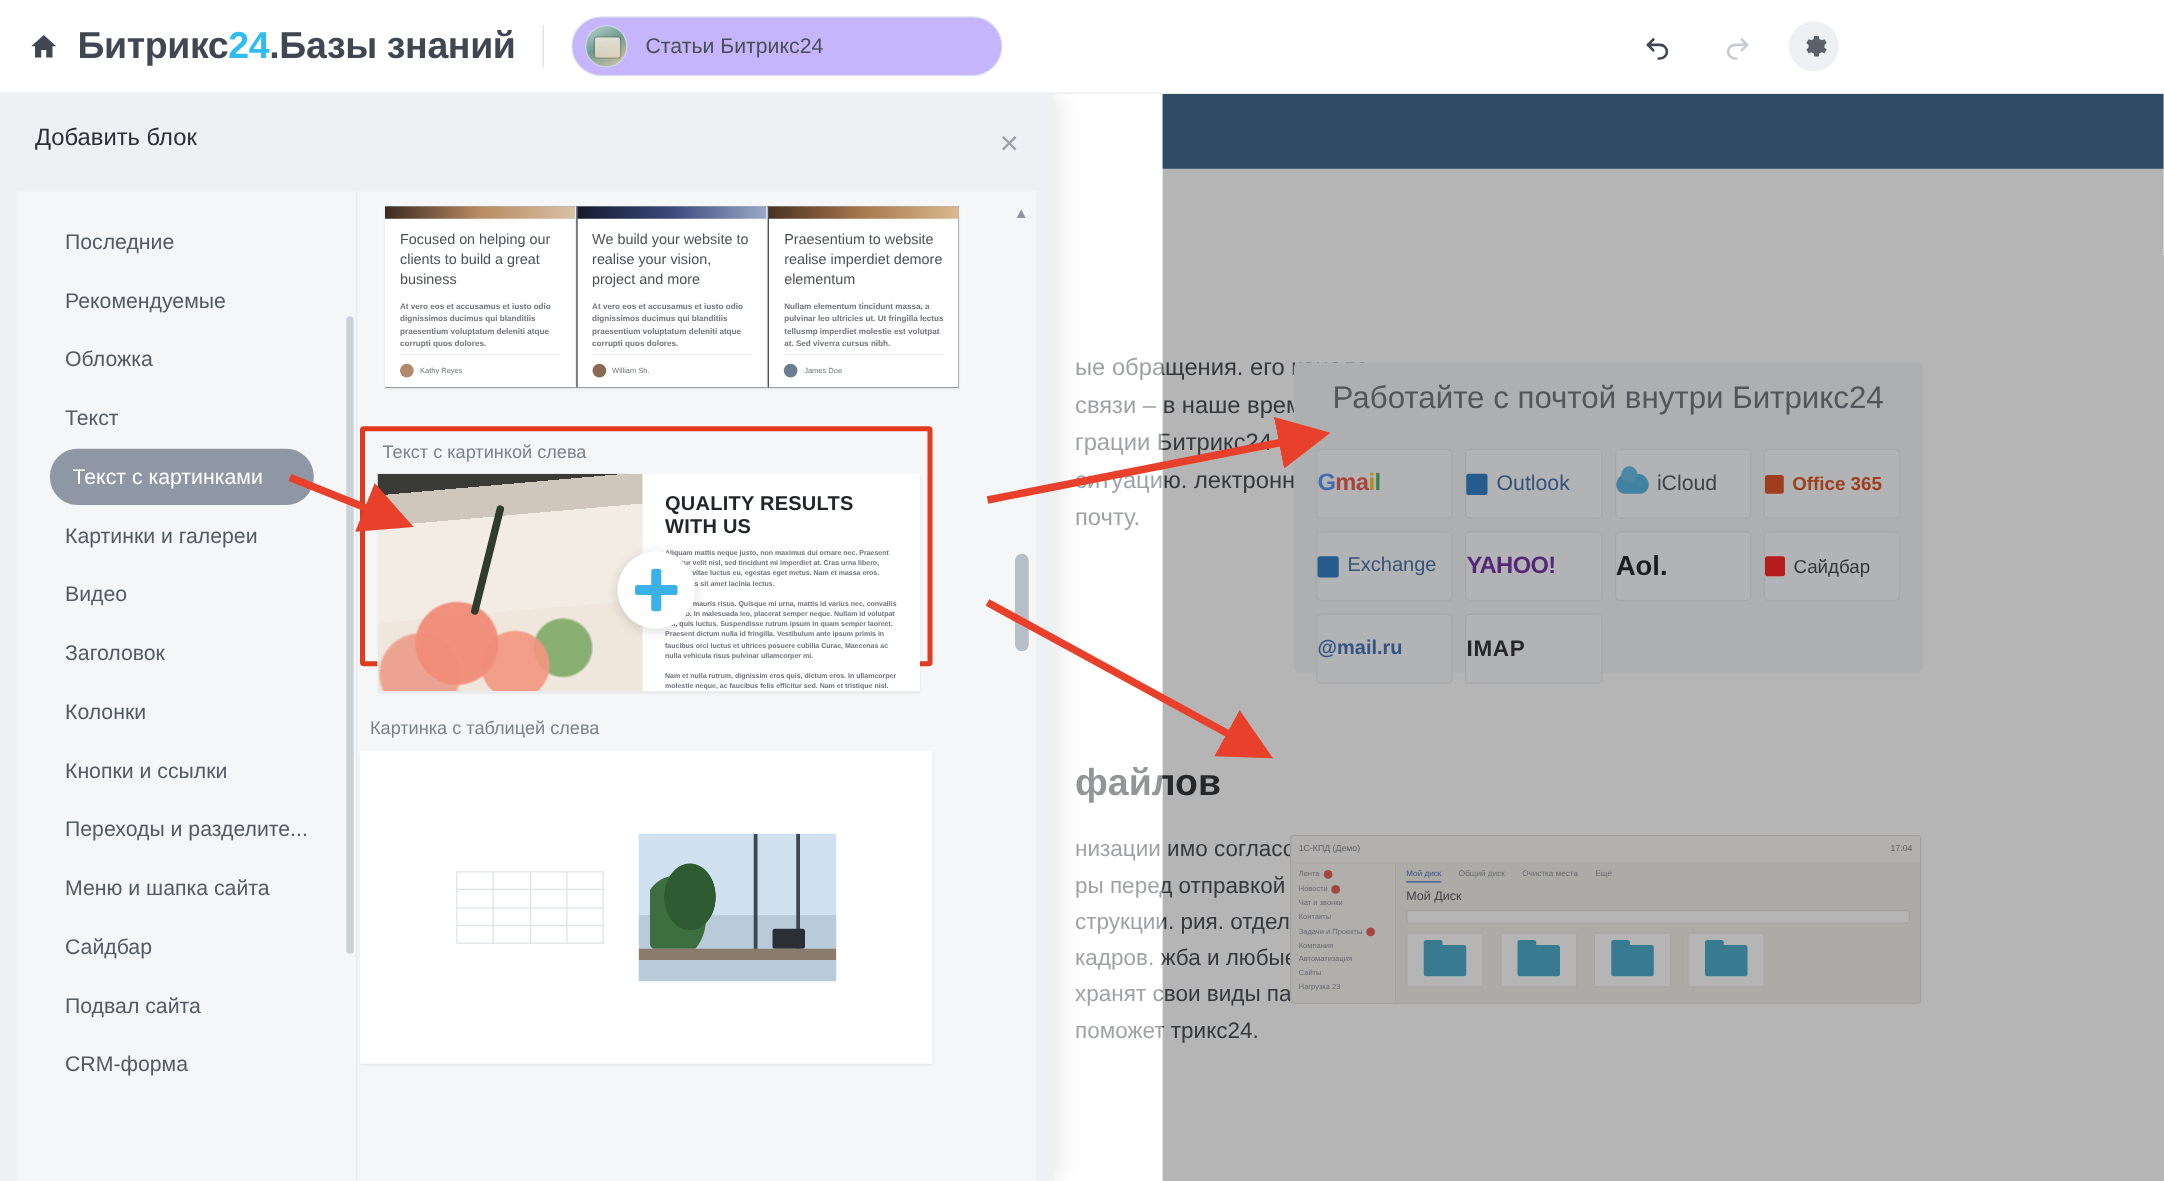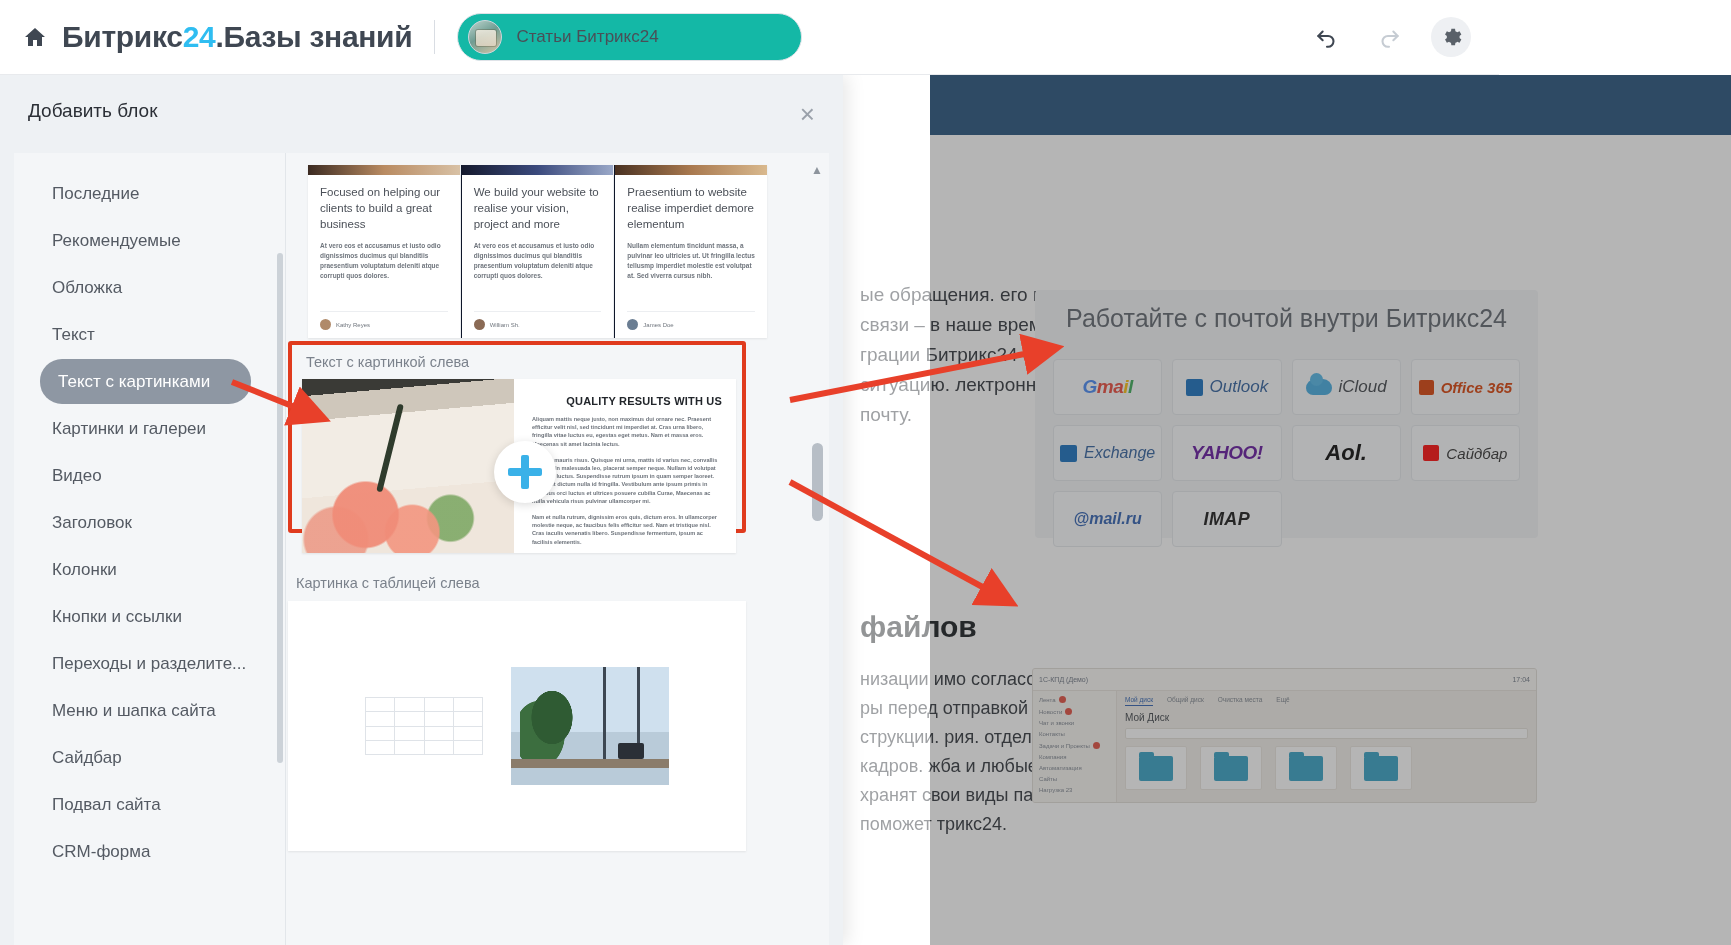--- a/index.html
+++ b/index.html
@@ -22,21 +22,21 @@
     font-size: 30px; font-weight: bold; color: #3f4752;
     margin-left: 14px; letter-spacing: -0.3px; white-space: nowrap;
   }
   .brand .num { color: #2fbdf1; }
   .brand-sep {
     width: 1px; height: 34px; background: #d9dde3; margin: 0 22px;
   }
   .page-chip {
     display: flex; align-items: center; gap: 14px;
     height: 48px; min-width: 345px; padding: 0 20px 0 10px;
-    border: 1px solid #dfe3e8; border-radius: 26px; background: #14b8a6;
+    border: 1px solid #dfe3e8; border-radius: 26px; background: #c4b5fd;
   }
   .chip-avatar {
     width: 34px; height: 34px; border-radius: 50%;
     border: 1px solid #cfd6dd; overflow: hidden; flex: 0 0 auto;
     background: linear-gradient(150deg,#bfd6cf 0%, #6f9c92 45%, #d9c7a6 100%);
     position: relative;
   }
   .chip-avatar::after {
     content:""; position:absolute; left:7px; top:9px; width:20px; height:16px;
     background: linear-gradient(#f3ece0, #e2d6c2); border-radius:2px; opacity:.85;
@@ -83,22 +83,22 @@
   }
   .mail-title {
     text-align: center; font-size: 25px; color: #5b6169; margin-bottom: 26px;
   }
   .mail-grid {
     display: grid; grid-template-columns: repeat(4, 1fr);
     gap: 10px;
   }
   .mail-cell {
     height: 56px; background: #fbfcfd; border: 1px solid #e4e8ec; border-radius: 4px;
-    display: flex; align-items: center; justify-content: center; gap: 7px;
-    font-size: 17px; font-weight: bold; font-style: italic;
+    display: flex; align-items: center; gap: 7px;
+    font-size: 17px; font-weight: bold;
   }
   .mail-cell.empty { background: transparent; border-color: transparent; }
   .g-m { color:#4285F4 } .g-a1 { color:#EA4335 } .g-i { color:#FBBC05 } .g-l { color:#34A853 }
   .gmail-word { font-size:19px; font-weight:400; letter-spacing:-.5px;}
   .ms-sq { width:17px; height:17px; background:#0f6cbd; border-radius:2px; display:inline-block;}
   .ms-sq.ex { background:#0f6cbd; }
   .outlook-t { color:#2b5c9b; font-weight:400; font-size:17px; }
   .exch-t { color:#2b5c9b; font-weight:400; font-size:16px; }
   .icloud-cloud {
     width:26px;height:16px;background:#3fa9e0;border-radius:9px 9px 7px 7px; position:relative;
@@ -189,21 +189,21 @@
     position:absolute; right: 5px; top: 10px; width: 14px; height: 14px;
     color:#8d949d; font-size: 12px; text-align:center; line-height:14px;
   }
   .pv-scroll-thumb {
     position: absolute; right: 6px; top: 290px; width: 11px; height: 78px;
     background: #b7bec6; border-radius: 6px;
   }
 
   
   .mock3 {
-    position: absolute; left: 22px; top: 12px; width: 459px; height: 173px;
+    position: absolute; left: 22px; top: 12px; width: 459px; height: 145px;
     background: #0f172a; display: flex; gap: 1px; padding: 0; overflow: hidden;
     box-shadow: 0 1px 2px rgba(0,0,0,.08);
   }
   .mock3 .col { flex: 1; background: #fff; padding: 0; position: relative; border-right:1px solid #eceef1; }
   .mock3 .col:last-child { border-right: none; }
   .col-img { height: 10px; width:100%; }
   .c1 { background: linear-gradient(90deg,#3b2a21,#b98b62,#d8c1a5); }
   .c2 { background: linear-gradient(90deg,#151a2e,#3b4a7d,#9aa8c8); }
   .c3 { background: linear-gradient(90deg,#4a3222,#a9794f,#d9b98e); }
   .col-h {
@@ -241,21 +241,21 @@
       radial-gradient(circle at 70% 80%, rgba(120,165,95,.85) 0 11%, rgba(0,0,0,0) 12%),
       radial-gradient(circle at 16% 92%, rgba(236,146,126,.8) 0 13%, rgba(0,0,0,0) 14%),
       linear-gradient(175deg, #3a3a36 0 9%, #cfc7bb 9% 22%, #f2ece4 22% 62%, #efe6dc 62% 100%);
     position: relative;
   }
   .hl-img::after {
     content:""; position:absolute; left:40%; top:14%; width:6px; height:52%;
     background:#2f3b2c; transform: rotate(14deg); border-radius:3px;
   }
   .hl-txt { flex: 1; padding: 16px 14px 10px 18px; }
-  .hl-h { font-size: 11px; font-weight: bold; color: #22262b; letter-spacing: .2px; text-align: right; }
+  .hl-h { font-size: 16px; font-weight: bold; color: #22262b; letter-spacing: .2px; }
   .hl-p {
     font-size: 5.6px; line-height: 8.2px; color: #6d737b; margin-top: 8px;
     font-weight: bold;
   }
   .plus-btn {
     position: absolute; left: 192px; top: 62px; width: 62px; height: 62px;
     background: #ffffff; border-radius: 50%;
     box-shadow: 0 2px 10px rgba(0,0,0,.14);
     display: flex; align-items: center; justify-content: center; z-index: 4;
   }

